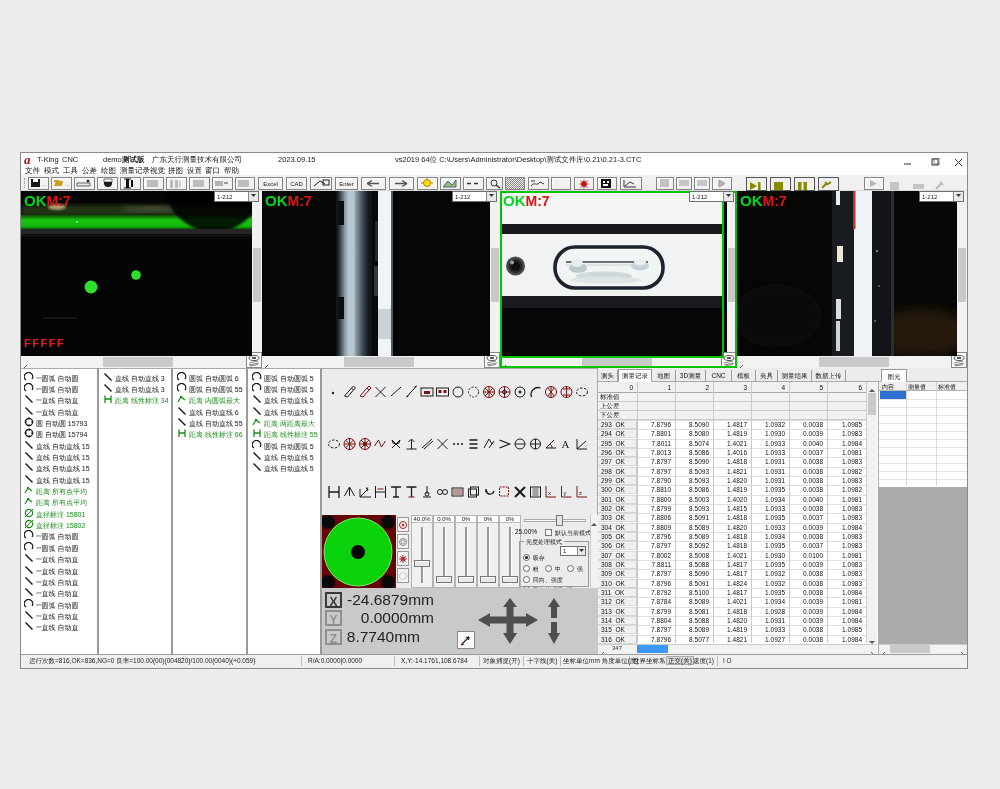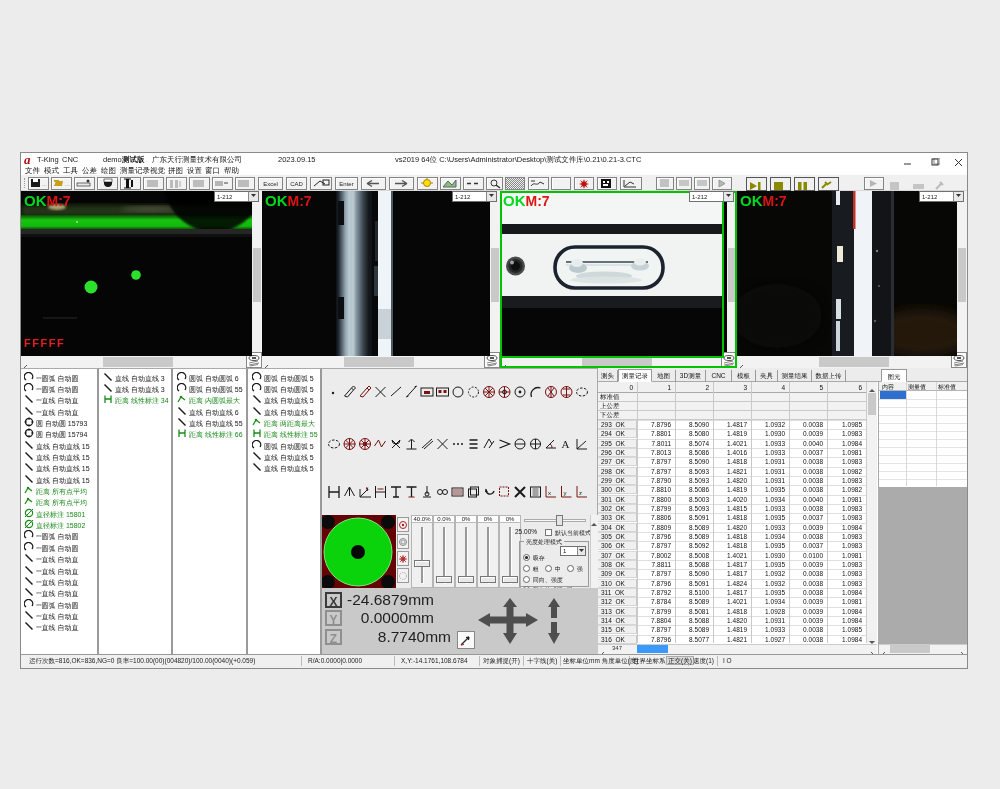--- a/index.html
+++ b/index.html
@@ -761,21 +761,21 @@
         <text x="6.5" y="10" text-anchor="middle" font-size="12" font-weight="bold" fill="#3a3a3a" font-family="Liberation Sans">X</text>
       </svg></div>
 <div class="a" style="left:325px;top:610px;width:17px;height:16px;border:2px solid #8f8f8f;"><svg width="13" height="12">
         <text x="6.5" y="10" text-anchor="middle" font-size="12" font-weight="bold" fill="#8f8f8f" font-family="Liberation Sans">Y</text>
       </svg></div>
 <div class="a" style="left:325px;top:629px;width:17px;height:16px;border:2px solid #8f8f8f;"><svg width="13" height="12">
         <text x="6.5" y="10" text-anchor="middle" font-size="12" font-weight="bold" fill="#8f8f8f" font-family="Liberation Sans">Z</text>
       </svg></div>
 <div class="a" style="left:322px;top:591px;width:112px;text-align:right;font-size:15.5px;color:#1f1f1f;">-24.6879mm</div>
 <div class="a" style="left:322px;top:609px;width:112px;text-align:right;font-size:15.5px;color:#1f1f1f;">0.0000mm</div>
-<div class="a" style="left:339px;top:628px;width:112px;text-align:right;font-size:15.5px;color:#1f1f1f;">8.7740mm</div>
+<div class="a" style="left:308px;top:628px;width:112px;text-align:right;font-size:15.5px;color:#1f1f1f;">8.7740mm</div>
 <div class="a" style="left:457px;top:631px;width:18px;height:18px;background:#fafafa;border:1px solid #888;"><svg width="16" height="16">
         <path d="M3,13 L11,5 M11,5 l-3,0.5 M11,5 l-0.5,3" stroke="#222" stroke-width="1.2" fill="none"></path>
         <path d="M3,13 l3,-0.5" stroke="#c02020"></path>
       </svg></div>
 <svg class="a" style="left:470px;top:592px;" width="100" height="58" viewBox="0 0 100 58">
 <g fill="#4e4e4e">
 <path d="M8,28 L20,21 V35 Z"></path>
         <rect x="20" y="24.5" width="36" height="7"></rect>
         <path d="M68,28 L56,21 V35 Z"></path>
 <path d="M40,6 L33,15 H47 Z"></path>

